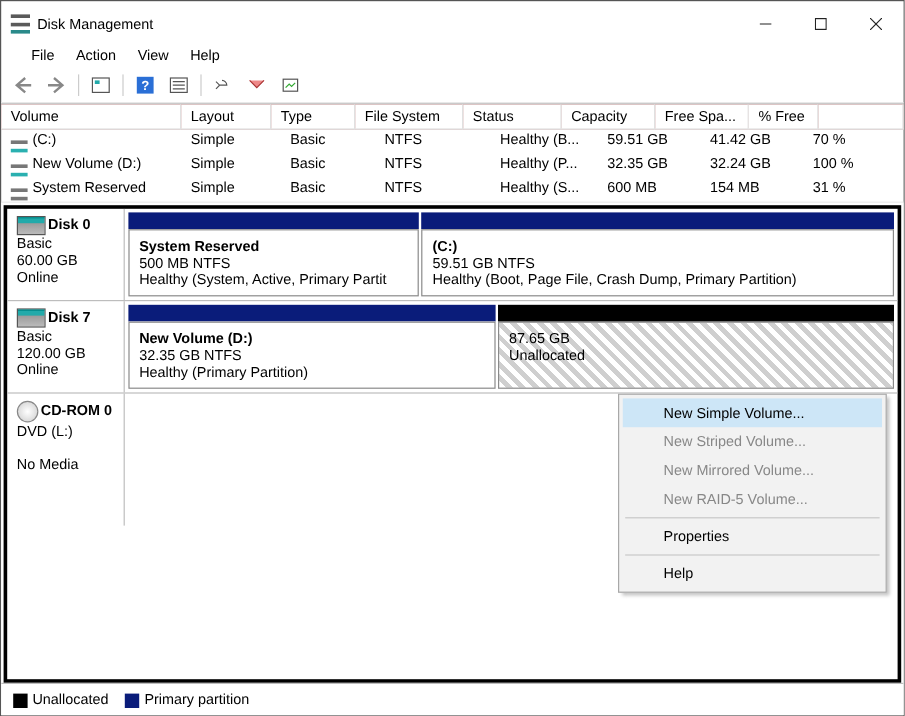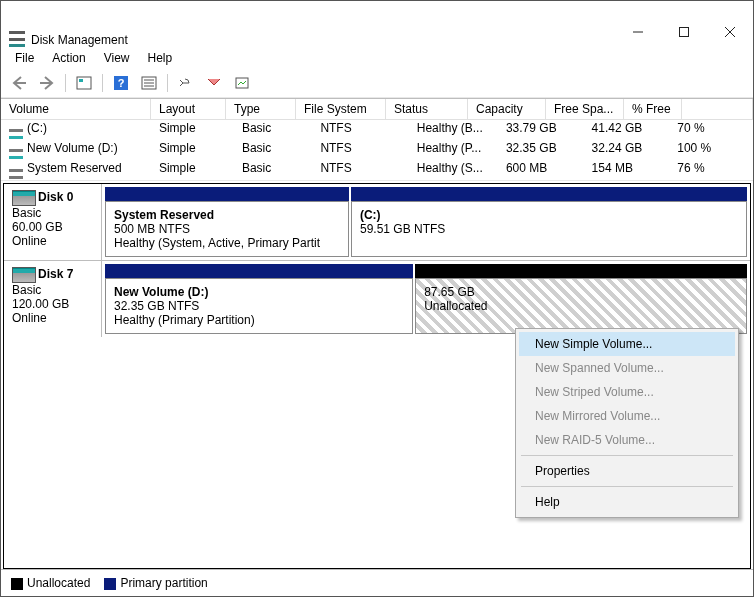--- a/index.html
+++ b/index.html
@@ -1,45 +1,45 @@
 <!DOCTYPE html>
 <html><head>
 <meta charset="utf-8">
 <style>
 html,body{margin:0;padding:0;font-family:"Segoe UI",Tahoma,sans-serif;font-size:12px;color:#000;background:#fff}
 .window{width:754px;height:597px;border:1px solid #555;box-sizing:border-box;display:flex;flex-direction:column;position:relative;background:#fff}
-.titlebar{height:30px;display:flex;align-items:flex-end;padding:16px 0 0 8px}
+.titlebar{height:30px;display:flex;align-items:center;padding:4px 0 0 8px}
 .titlebar .app-icon{width:16px;height:16px;margin-right:6px;display:flex;flex-direction:column;justify-content:space-between}
 .app-icon .bar{height:3px;background:#5a5a5a}
 .app-icon .bar.teal{background:#2a8a8a}
 .title-text{flex:1}
 .win-controls{display:flex;height:100%}
 .win-btn{width:46px;display:flex;align-items:center;justify-content:center}
 .win-btn svg{width:10px;height:10px;stroke:#222;fill:none;stroke-width:1}
-.menubar{display:flex;gap:2px;padding:2px 6px}
+.menubar{display:flex;gap:2px;padding:2px 17px}
 .menubar span{padding:2px 8px}
 .toolbar{display:flex;align-items:center;gap:4px;padding:2px 6px;border-bottom:1px solid #e8e8e8}
 .tb-btn{width:22px;height:22px;display:flex;align-items:center;justify-content:center;border:1px solid transparent}
 .tb-sep{width:1px;height:18px;background:#ccc;margin:0 2px}
 .tb-btn svg{width:16px;height:16px}
 
 .vol-table{border-top:1px solid #bdbdbd;border-bottom:1px solid #e8e8e8}
 .vol-header{display:flex;background:#7f1d1d}
 .vol-header .col{border-right:1px solid #e0e0e0;border-bottom:1px solid #e0e0e0;padding:3px 8px;box-sizing:border-box;background:#fff}
 .col.c-vol{width:150px}.col.c-layout{width:75px}.col.c-type{width:70px}
 .col.c-fs{width:90px}.col.c-status{width:82px}.col.c-cap{width:78px}
 .col.c-free{width:78px}.col.c-pct{width:58px}.col.c-rest{flex:1}
 .vol-row{display:flex;padding:0}
 .vol-row .col{border:none;padding:1px 8px}
 .vol-icon{width:14px;height:10px;display:inline-flex;margin-right:4px;flex-direction:column;justify-content:space-between}
 .vol-icon .s{height:3px;background:#777}
 .vol-icon.teal .s:last-child{background:#2ab0b0}
 
 .gpane{flex:1;overflow:hidden;background:#fff;display:flex;flex-direction:column}
-.gpane-inner{border:1px solid #000000;margin:2px 2px 0 2px;flex:1;overflow:auto}
+.gpane-inner{border:3px solid #000000;margin:2px 2px 0 2px;flex:1;overflow:auto}
 .disk-row{display:flex;border-bottom:1px solid #bdbdbd}
 .disk-row:last-child{border-bottom:none}
 .disk-label{width:98px;padding:6px 8px;border-right:1px solid #bdbdbd;box-sizing:border-box}
 .disk-label b{display:block}
 .disk-icon{width:22px;height:14px;display:inline-block;margin-right:2px;vertical-align:middle}
 .disk-icon.hdd{background:linear-gradient(#888,#bbb);border:1px solid #555}
 .disk-icon.hdd::after{content:"";display:block;width:100%;height:4px;background:#2aa;border-top:1px solid #088}
 .disk-icon.cd{border-radius:50%;background:radial-gradient(#fff,#ccc);border:1px solid #888;width:16px;height:16px}
 .disk-body{flex:1;padding:3px 3px 3px 3px;display:flex;flex-direction:column}
 .part-bar{display:flex;gap:2px;height:14px}
@@ -49,21 +49,21 @@
 .part-boxes{display:flex;gap:2px;flex:1}
 .part-box{border:1px solid #8a8a8a;padding:6px 8px;box-sizing:border-box;background:#fff;min-height:56px}
 .part-box.unalloc{background:repeating-linear-gradient(45deg,#fff 0 4px,#cfcfcf 4px 8px)}
 .pb-title{font-weight:bold}
 
 .legend{border-top:1px solid #bdbdbd;display:flex;align-items:center;gap:14px;padding:6px 10px;margin-top:auto}
 .legend .swatch{width:12px;height:12px;display:inline-block;margin-right:4px;vertical-align:middle}
 .sw-unalloc{background:#000}.sw-primary{background:#0a1c7a}
 
 .ctx-menu{position:absolute;left:514px;top:327px;width:216px;background:#f2f2f2;border:1px solid #a8a8a8;box-shadow:3px 3px 3px rgba(0,0,0,.25);padding:3px}
-.ctx-item{padding:5px 16px;white-space:nowrap}
+.ctx-item{padding:5px 34px;white-space:nowrap}
 .ctx-item.hover{background:#cde6f7}
 .ctx-item.disabled{color:#888}
 .ctx-sep{height:1px;background:#c8c8c8;margin:3px 2px}
 </style>
 </head>
 <body>
 
 <div class="window">
 
   <div class="titlebar">
@@ -167,21 +167,21 @@
     <div id="vol-rows">
         <div class="vol-row">
           <div class="col c-vol"><span class="vol-icon teal">
               <span class="s"></span>
               <span class="s"></span>
             </span>(C:)</div>
           <div class="col c-layout">Simple</div>
           <div class="col c-type">Basic</div>
           <div class="col c-fs">NTFS</div>
           <div class="col c-status">Healthy (B...</div>
-          <div class="col c-cap">33.79 GB</div>
+          <div class="col c-cap">59.51 GB</div>
           <div class="col c-free">41.42 GB</div>
           <div class="col c-pct">70 %</div>
           <div class="col c-rest"></div>
         </div>
         <div class="vol-row">
           <div class="col c-vol"><span class="vol-icon teal">
               <span class="s"></span>
               <span class="s"></span>
             </span>New Volume (D:)</div>
           <div class="col c-layout">Simple</div>
@@ -197,21 +197,21 @@
           <div class="col c-vol"><span class="vol-icon">
               <span class="s"></span>
               <span class="s"></span>
             </span>System Reserved</div>
           <div class="col c-layout">Simple</div>
           <div class="col c-type">Basic</div>
           <div class="col c-fs">NTFS</div>
           <div class="col c-status">Healthy (S...</div>
           <div class="col c-cap">600 MB</div>
           <div class="col c-free">154 MB</div>
-          <div class="col c-pct">76 %</div>
+          <div class="col c-pct">31 %</div>
           <div class="col c-rest"></div>
         </div>
       </div>
   </div>
 
   <div class="gpane">
     <div class="gpane-inner">
 
       <div class="disk-row">
         <div class="disk-label">
@@ -227,20 +227,21 @@
             </div>
           <div class="part-boxes">
             <div class="part-box" style="width:38%">
               <div class="pb-title">System Reserved</div>
               <div>500 MB NTFS</div>
               <div>Healthy (System, Active, Primary Partit</div>
             </div>
             <div class="part-box" style="flex:1">
               <div class="pb-title">(C:)</div>
               <div>59.51 GB NTFS</div>
+              <div>Healthy (Boot, Page File, Crash Dump, Primary Partition)</div>
             </div>
           </div>
         </div>
       </div>
 
       <div class="disk-row">
         <div class="disk-label">
           <b><span class="disk-icon hdd"></span><span>Disk 7</span></b>
           <div>Basic</div>
           <div>120.00 GB</div>
@@ -258,32 +259,40 @@
               <div>Healthy (Primary Partition)</div>
             </div>
             <div class="part-box unalloc" style="flex:1">
               <div>87.65 GB</div>
               <div>Unallocated</div>
             </div>
           </div>
         </div>
       </div>
 
+      <div class="disk-row" style="min-height:110px">
+        <div class="disk-label">
+          <b><span class="disk-icon cd"></span><span>CD-ROM 0</span></b>
+          <div>DVD (L:)</div>
+          <br>
+          <div>No Media</div>
+        </div>
+        <div class="disk-body"></div>
+      </div>
 
     </div>
 
     <div class="legend">
       <span><span class="swatch sw-unalloc"></span><span>Unallocated</span></span>
       <span><span class="swatch sw-primary"></span><span>Primary partition</span></span>
     </div>
   </div>
 
   <div class="ctx-menu">
     <div class="ctx-item hover">New Simple Volume...</div>
-    <div class="ctx-item disabled">New Spanned Volume...</div>
     <div class="ctx-item disabled">New Striped Volume...</div>
     <div class="ctx-item disabled">New Mirrored Volume...</div>
     <div class="ctx-item disabled">New RAID-5 Volume...</div>
     <div class="ctx-sep"></div>
     <div class="ctx-item">Properties</div>
     <div class="ctx-sep"></div>
     <div class="ctx-item">Help</div>
   </div>
 
 </div>

